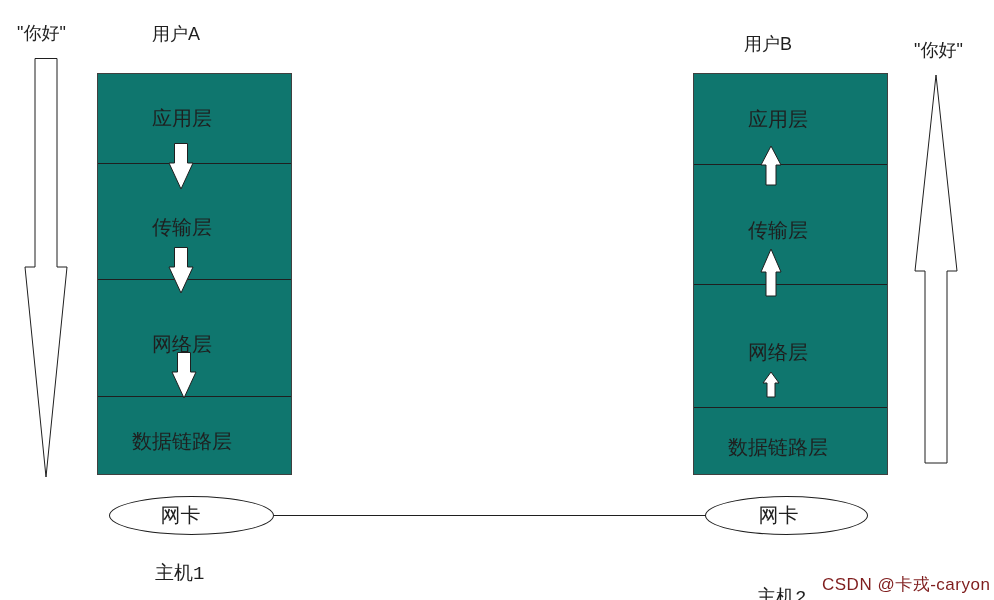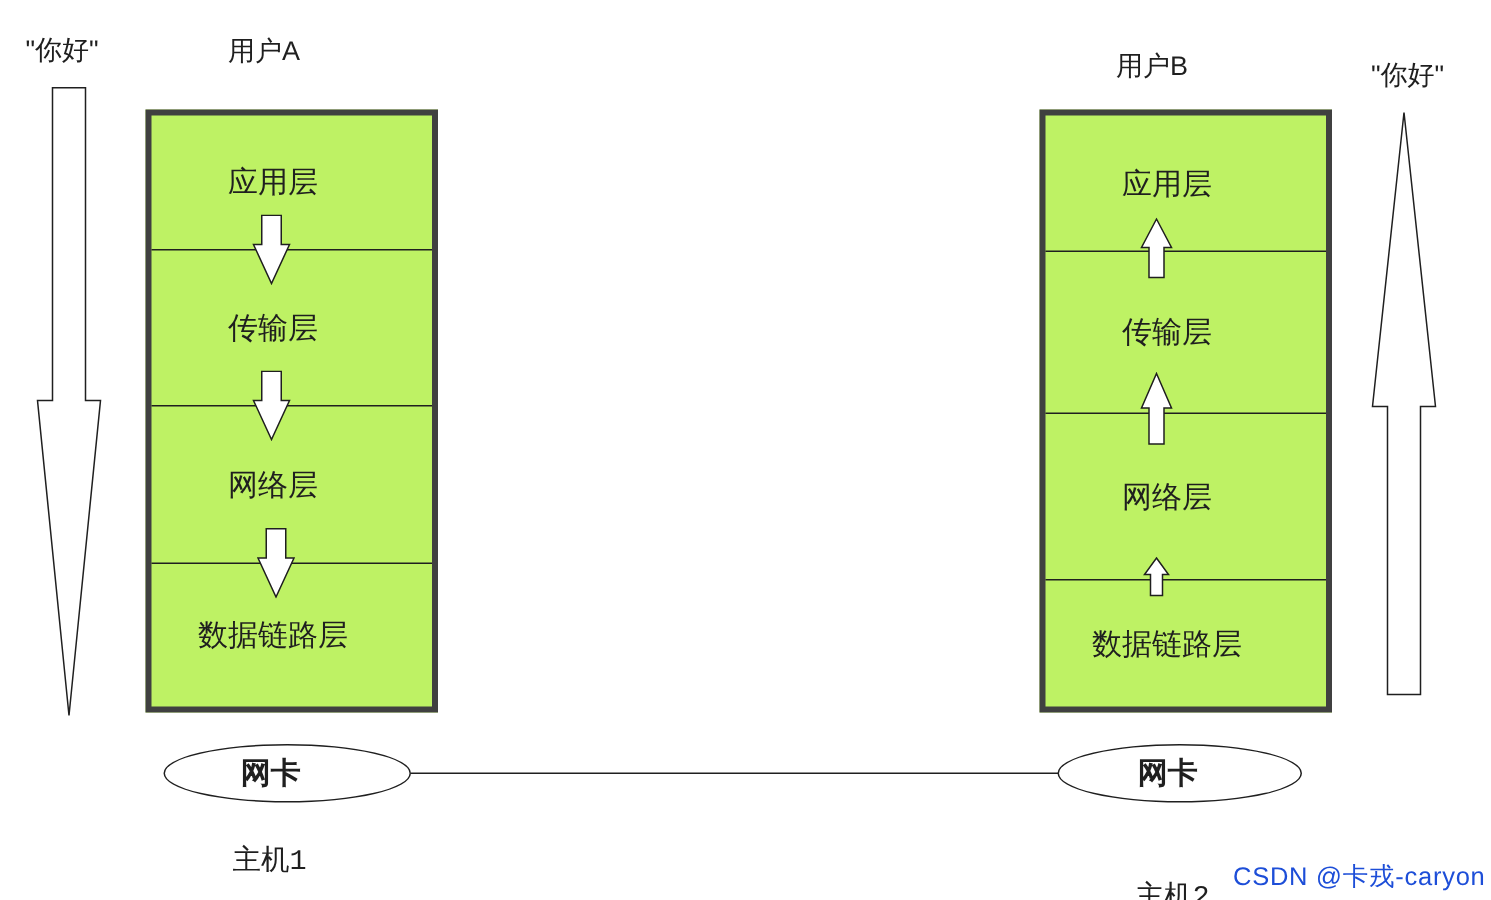--- a/index.html
+++ b/index.html
@@ -3,32 +3,32 @@
 <meta charset="utf-8">
 <style>
   html,body{margin:0;padding:0;background:#ffffff;}
   body{font-family:"Liberation Sans","DejaVu Sans",sans-serif;color:#1f1f1f;}
   .stage{position:relative;width:994px;height:600px;background:#ffffff;overflow:hidden;}
   .abs{position:absolute;}
   .label{white-space:nowrap;color:#1f1f1f;}
   .msg-label{font-size:18px;}
   .user-label{font-size:18px;}
   .host-label{font-size:19px;font-family:Liberation Mono, monospace;}
-  .stack-box{box-sizing:border-box;border:4px solid #404040;background:#bef264;
-             display:flex;flex-direction:column;width:195px;height:402px;}
+  .stack-box{box-sizing:border-box;border:1px solid #404040;background:#0f766e;
+             display:flex;flex-direction:column;width:195px;height:402px;gap:12px;}
   .layer-row{box-sizing:border-box;display:flex;align-items:center;justify-content:center;
              padding-right:25px;font-size:20px;}
   .layer-row.divided{border-bottom:1px solid #1f1f1f;}
   .arrow-svg{display:block;}
   .arrow-svg polygon{fill:#ffffff;stroke:#1f1f1f;stroke-width:1;}
   .nic-ellipse{box-sizing:border-box;border:1px solid #1f1f1f;border-radius:50%;
                background:#ffffff;display:flex;align-items:center;justify-content:center;
-               font-size:20px;font-weight:bold;}
+               font-size:20px;}
   .wire{height:0;border-top:1px solid #1f1f1f;}
-  .watermark{font-size:17px;color:#1d4ed8;letter-spacing:0.5px;}
+  .watermark{font-size:17px;color:#7f1d1d;letter-spacing:0.5px;}
   .small-arrow{z-index:3;}
 </style>
 </head>
 <body>
 
 <div class="stage">
 
   <div class="abs" style="left:24px;top:58px;">
     <svg class="arrow-svg" width="44" height="420" viewBox="0 0 44 420">
       <polygon points="11,0.5 33,0.5 33,209 43,209 22,419 1,209 11,209"></polygon>

